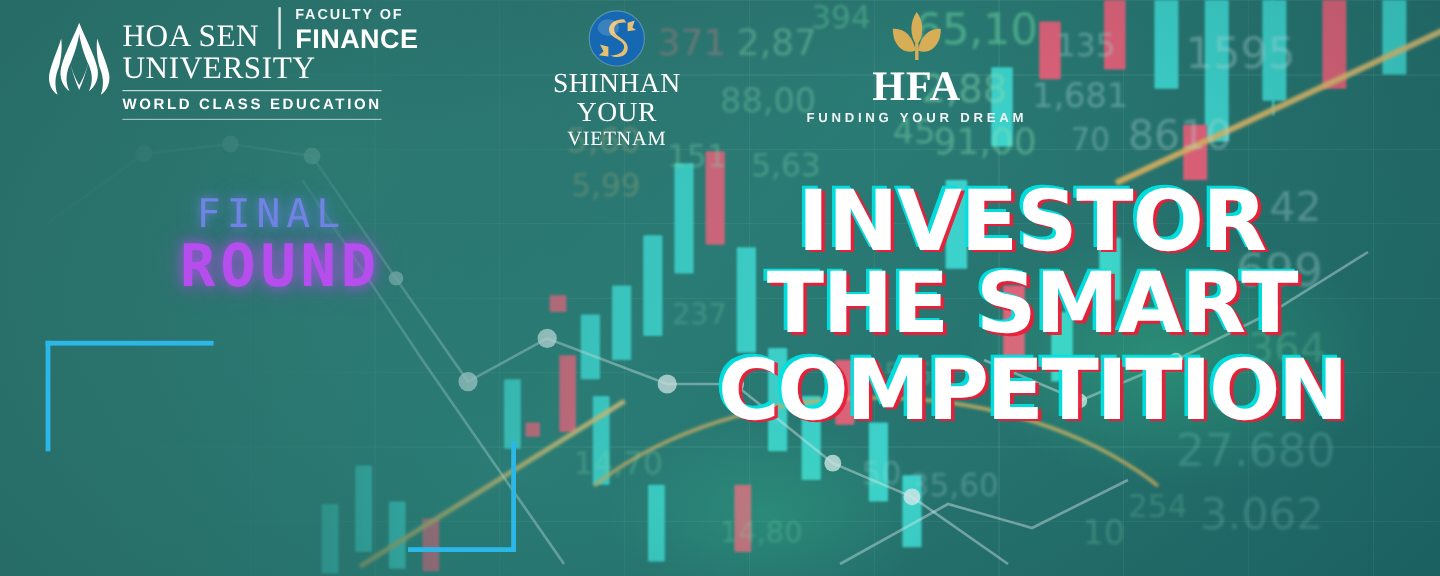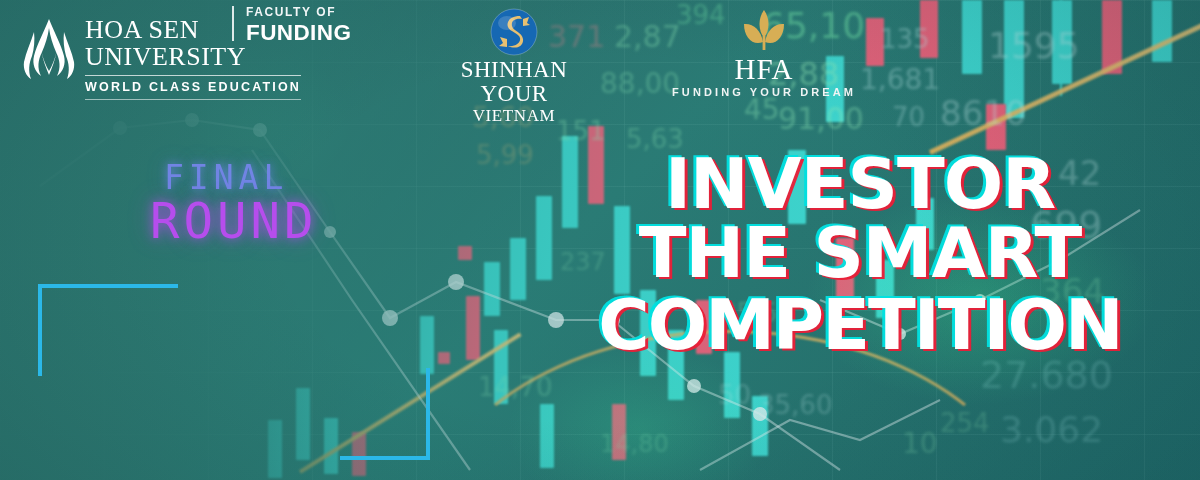--- a/index.html
+++ b/index.html
@@ -91,21 +91,21 @@
         rgba(32,124,126,.04) 100%);
   }
   .bg-vignette {
     background:
       radial-gradient(ellipse 900px 520px at 50% 50%, transparent 35%, rgba(14,58,62,.30) 100%);
   }
 
   
   .logos { position:absolute; top:0; left:0; right:0; height:112px; }
 
-  .logo-hsu { position:absolute; left:22px; top:16px; display:flex; align-items:flex-start; }
+  .logo-hsu { position:absolute; left:39px; top:16px; display:flex; align-items:flex-start; }
   .hsu-mark { width:54px; height:62px; flex:0 0 auto; margin-top:2px; }
   .hsu-text { margin-left:9px; }
   .hsu-name {
     font-family:"Liberation Serif", serif;
     color:#fff; font-size:26px; letter-spacing:.5px;
     line-height:1.04; text-transform:uppercase;
   }
   .hsu-rule { height:1px; background:rgba(255,255,255,.72); margin:5px 0 4px; }
   .hsu-tag {
     color:#fff; font-size:12.5px; font-weight:700;
@@ -121,35 +121,35 @@
   .fac-small { color:#f2f6f7; font-size:12px; font-weight:600; letter-spacing:1.6px; line-height:1.35; }
   .fac-big { color:#fff; font-size:22.5px; font-weight:700; letter-spacing:.4px; line-height:1.12; }
 
   .logo-shb { position:absolute; left:428px; top:8px; width:172px; text-align:center; }
   .shb-mark { width:48px; height:48px; margin:0 auto 2px; display:block; }
   .shb-name { font-family:"Liberation Serif", serif; color:#fff; font-size:23px; letter-spacing:.4px; line-height:1.05; }
   .shb-sub  { font-family:"Liberation Serif", serif; color:#fff; font-size:17px; letter-spacing:.6px; line-height:1.2; }
 
   .logo-hfa { position:absolute; left:640px; top:8px; width:248px; text-align:center; }
   .hfa-mark { width:56px; height:48px; margin:0 auto; display:block; }
-  .hfa-name { font-family:"Liberation Serif", serif; color:#fff; font-size:29px; font-weight:400; letter-spacing:1px; line-height:1.05; margin-top:-2px; }
+  .hfa-name { font-family:"Liberation Serif", serif; color:#fff; font-size:35px; font-weight:700; letter-spacing:1px; line-height:1.05; margin-top:-2px; }
   .hfa-tag  { color:#f0f4f4; font-size:11px; font-weight:600; letter-spacing:3.1px; margin-top:2px; }
 
   
   .final-round { position:absolute; left:150px; top:158px; }
   .fr-line1 {
     font-family:"DejaVu Sans Mono", monospace;
     font-size:33px; font-weight:400; letter-spacing:5px;
     color:#7184e4;
     text-shadow:0 0 9px rgba(110,135,235,.85), 0 0 20px rgba(110,135,235,.45);
     margin-left:14px;
   }
   .fr-line2 {
     font-family:"DejaVu Sans Mono", monospace;
-    font-size:49px; font-weight:400; letter-spacing:4px;
+    font-size:49px; font-weight:700; letter-spacing:4px;
     color:#b64ded;
     text-shadow:0 0 11px rgba(182,77,237,.85), 0 0 24px rgba(182,77,237,.45);
     margin-top:-4px;
   }
 
   
   .bracket { position:absolute; }
   .bracket i { position:absolute; background:#2bb8e8; display:block; }
   .br-left  { left:38px;  top:284px; width:140px; height:92px; }
   .br-left  i.h { left:0; top:0; width:140px; height:4px; }
@@ -319,21 +319,21 @@
         <div class="hsu-name">HOA SEN</div>
         <div class="hsu-name">UNIVERSITY</div>
         <div class="hsu-rule"></div>
         <div class="hsu-tag">WORLD CLASS EDUCATION</div>
         <div class="hsu-rule2"></div>
       </div>
     </div>
 
     <div class="logo-fac">
       <div class="fac-small">FACULTY OF</div>
-      <div class="fac-big">FUNDING</div>
+      <div class="fac-big">FINANCE</div>
     </div>
 
     <div class="logo-shb">
       <svg class="shb-mark" viewBox="0 0 48 48">
         <circle cx="24" cy="24" r="23" fill="#1668b3"></circle>
         <circle cx="24" cy="24" r="23" fill="none" stroke="rgba(255,255,255,.25)" stroke-width="1"></circle>
         <path d="M30 8 C20 8 16 14 18 19 C20 24 29 25 30 30 C31 35 25 39 18 38 C26 42 34 38 33 31 C32 24 23 23 22 18 C21 13 25 10 32 11 Z" fill="#e8c071"></path>
         <path d="M33 11 L39 9 L37 15 L40 17 L33 18 Z" fill="#e8c071"></path>
         <path d="M17 31 L10 29 L13 35 L9 38 L17 39 Z" fill="#e8c071"></path>
         <ellipse cx="17" cy="15" rx="9" ry="7" fill="rgba(255,255,255,.16)"></ellipse>

